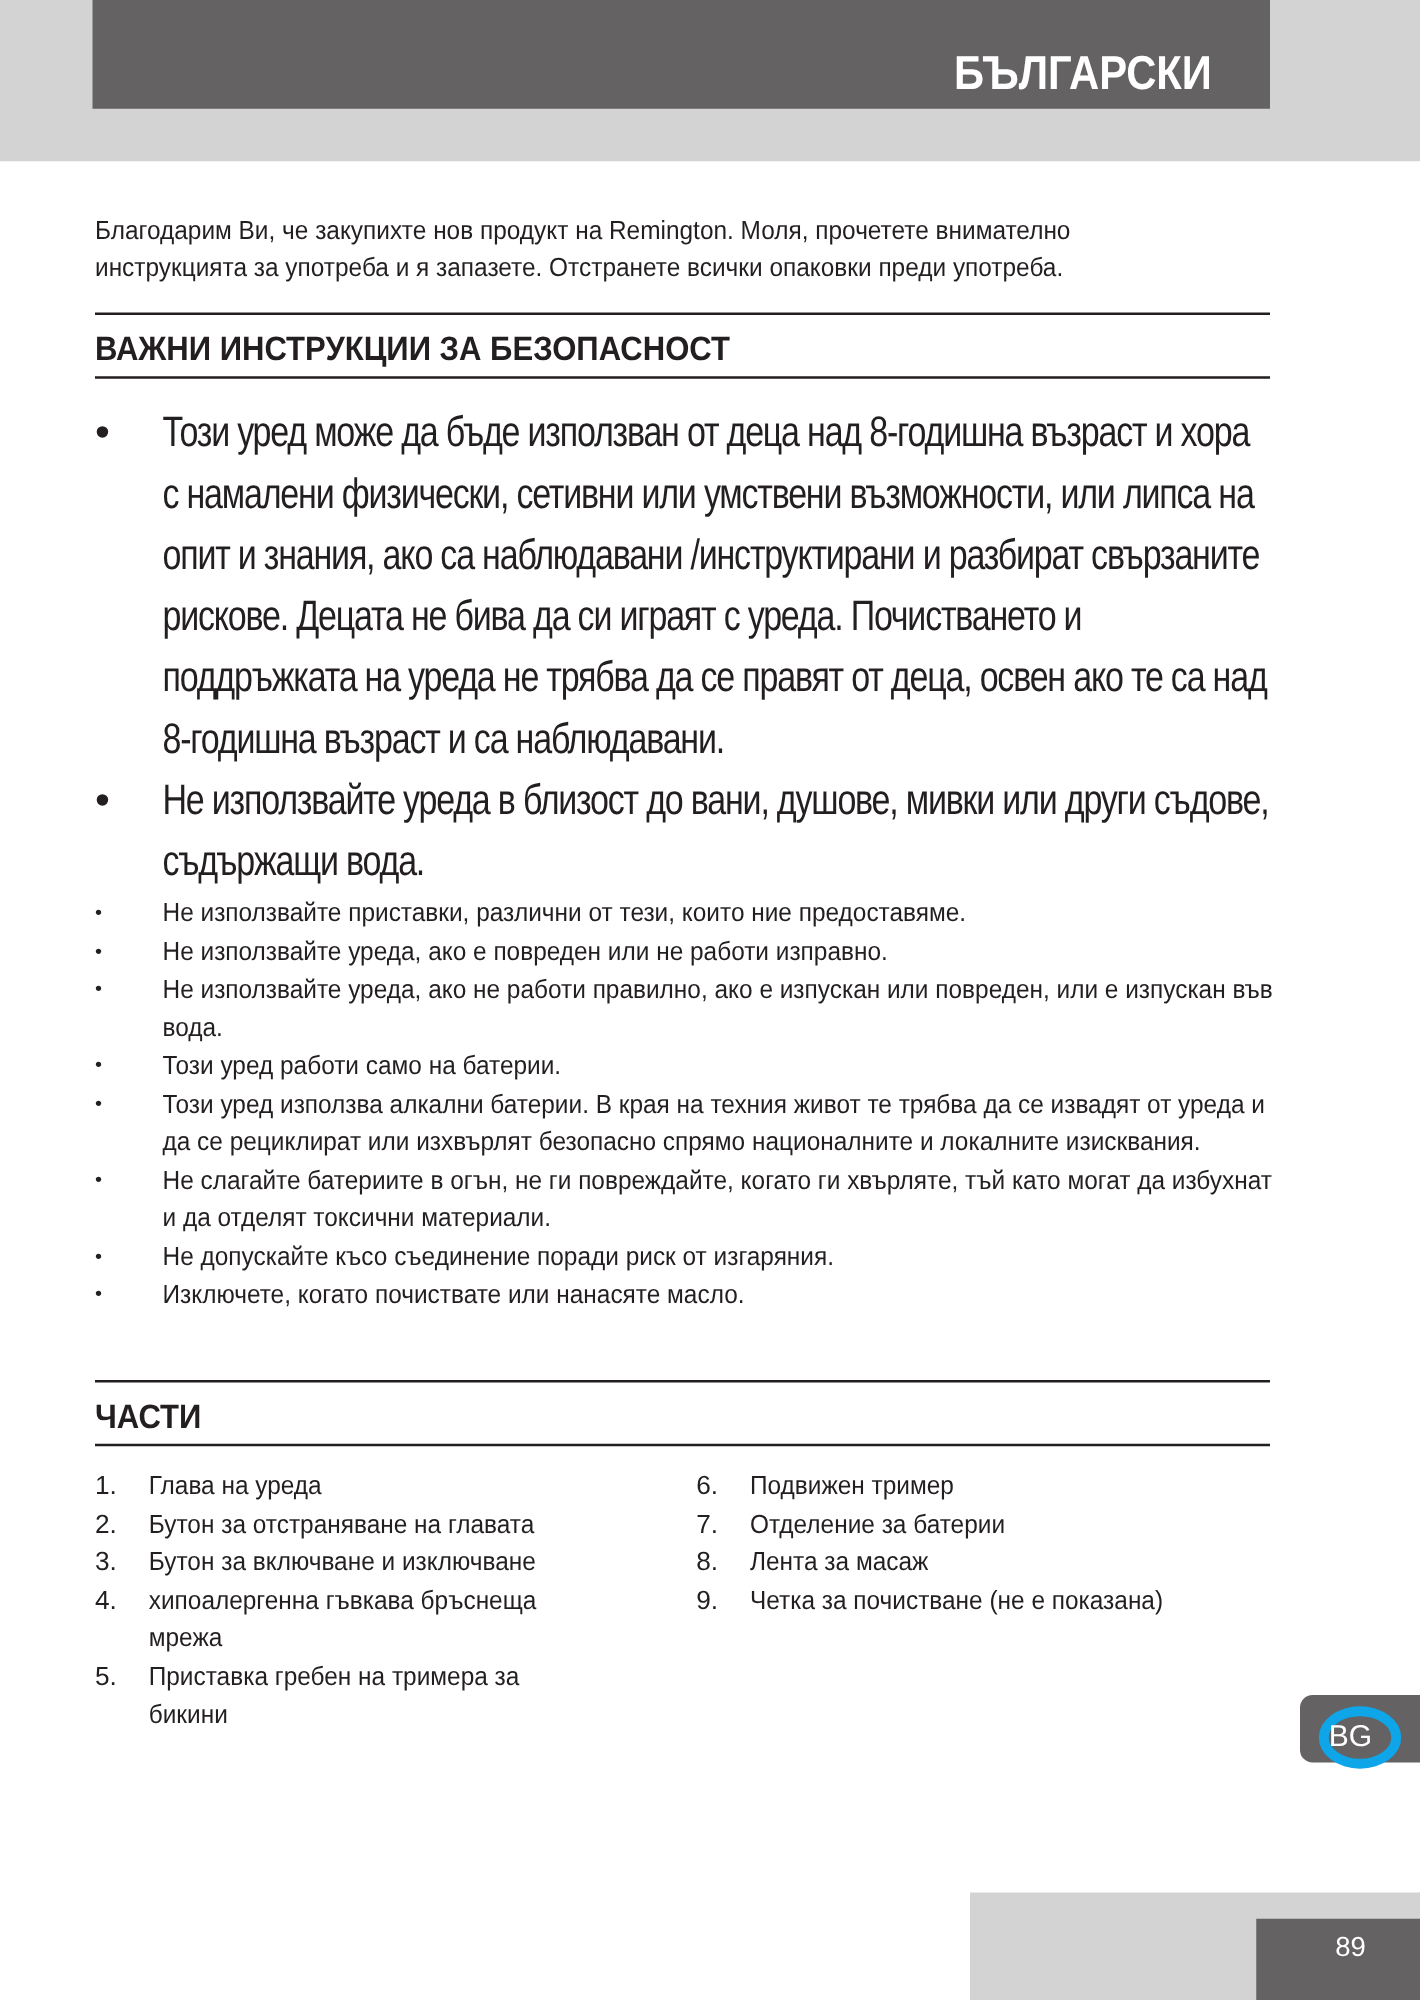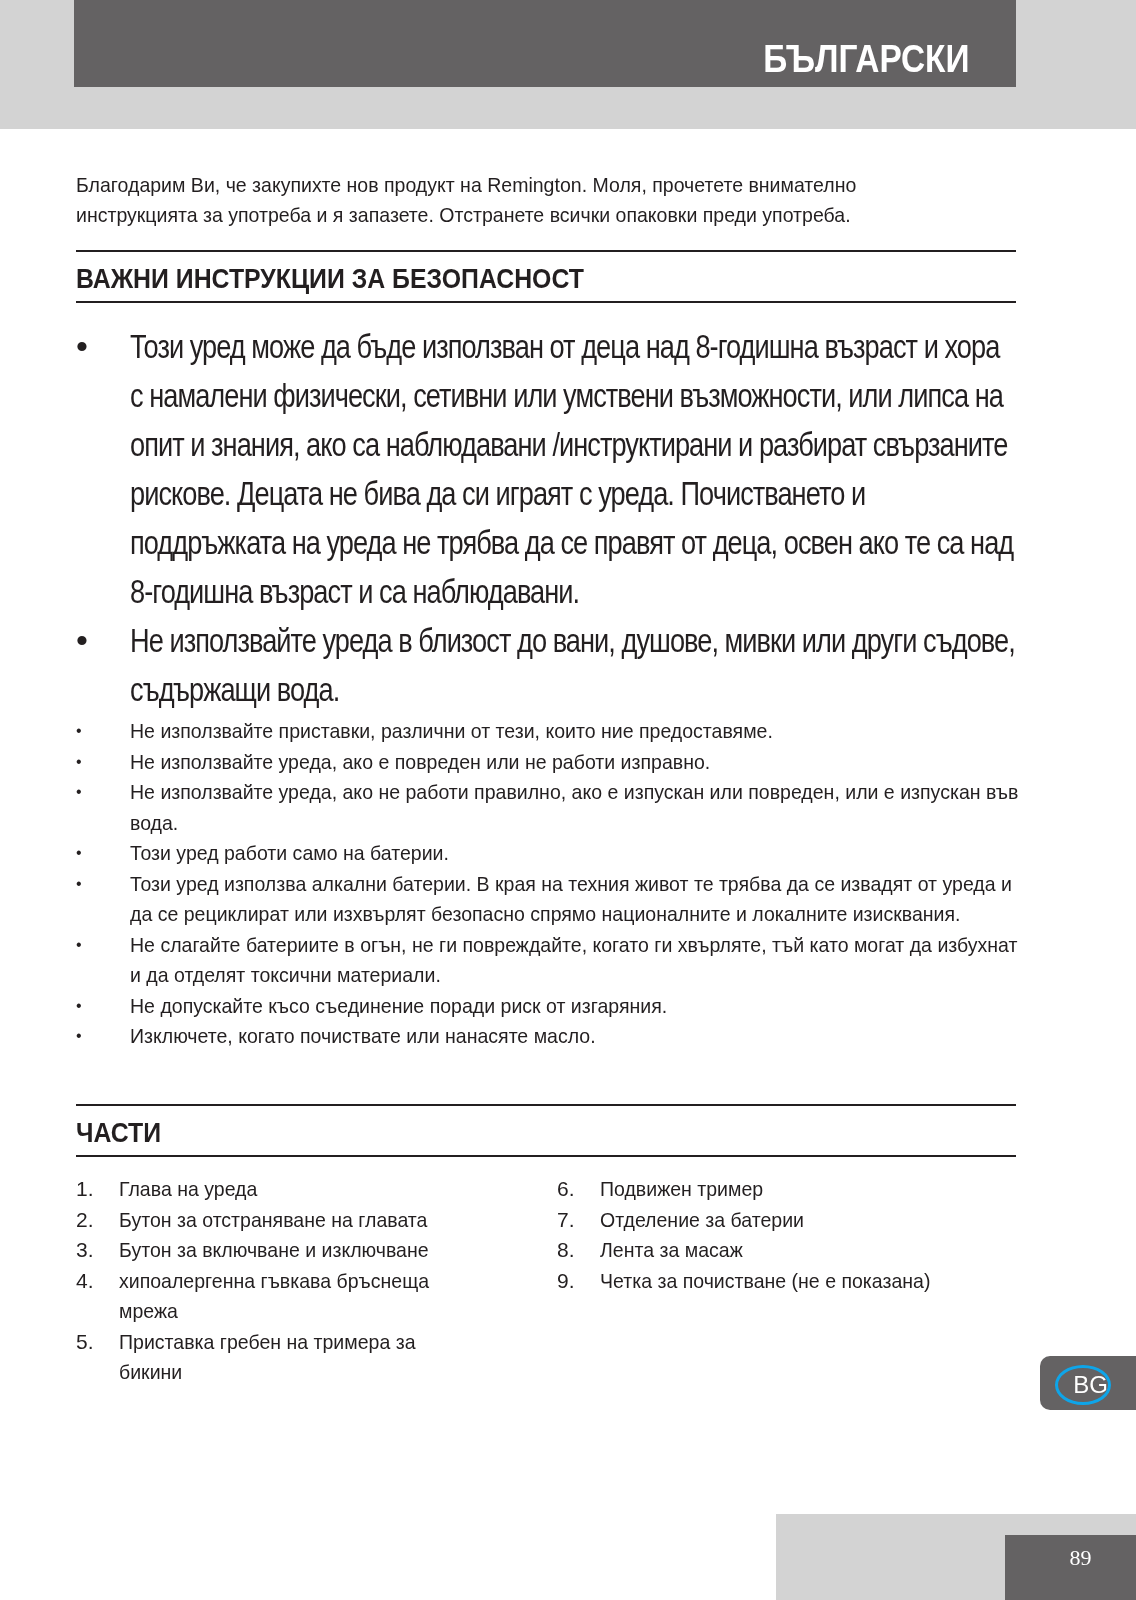--- a/index.html
+++ b/index.html
@@ -55,25 +55,25 @@
   .parts li .num { position: absolute; left: 0; top: 0; }
   .parts li .txt { display: block; transform: scaleX(0.93); transform-origin: left top; }
   .parts-left { left: 76px; width: 400px; }
   .parts-right { left: 557px; width: 460px; }
   .lang-tab {
     position: absolute; left: 1040px; top: 1356px; width: 96px; height: 54px;
     background: #646263; border-radius: 10px 0 0 10px;
   }
   .lang-badge {
     position: absolute; left: 15px; top: 9px; width: 50px; height: 34px;
-    border: 3px solid #0ea5e9; border-radius: 50%;
-    color: #ffffff; font-size: 24px; line-height: 34px; text-align: right;
+    border: 8px solid #0ea5e9; border-radius: 50%;
+    color: #ffffff; font-size: 24px; line-height: 34px; text-align: left;
   }
   .footer-light { position: absolute; left: 776px; top: 1514px; width: 360px; height: 86px; background: #d3d3d3; }
-  .footer-dark { position: absolute; left: 1005px; top: 1535px; width: 131px; height: 65px; background: #646263; font-family: Liberation Serif, serif; }
+  .footer-dark { position: absolute; left: 1005px; top: 1535px; width: 131px; height: 65px; background: #646263; }
   .page-num {
     position: absolute; left: 0; width: 100%; top: 10px; text-align: center;
     color: #ffffff; font-size: 22px; padding-left: 20px; box-sizing: border-box;
   }
 </style>
 </head>
 <body>
 
 <div class="top-band"></div>
 <div class="header-box">

